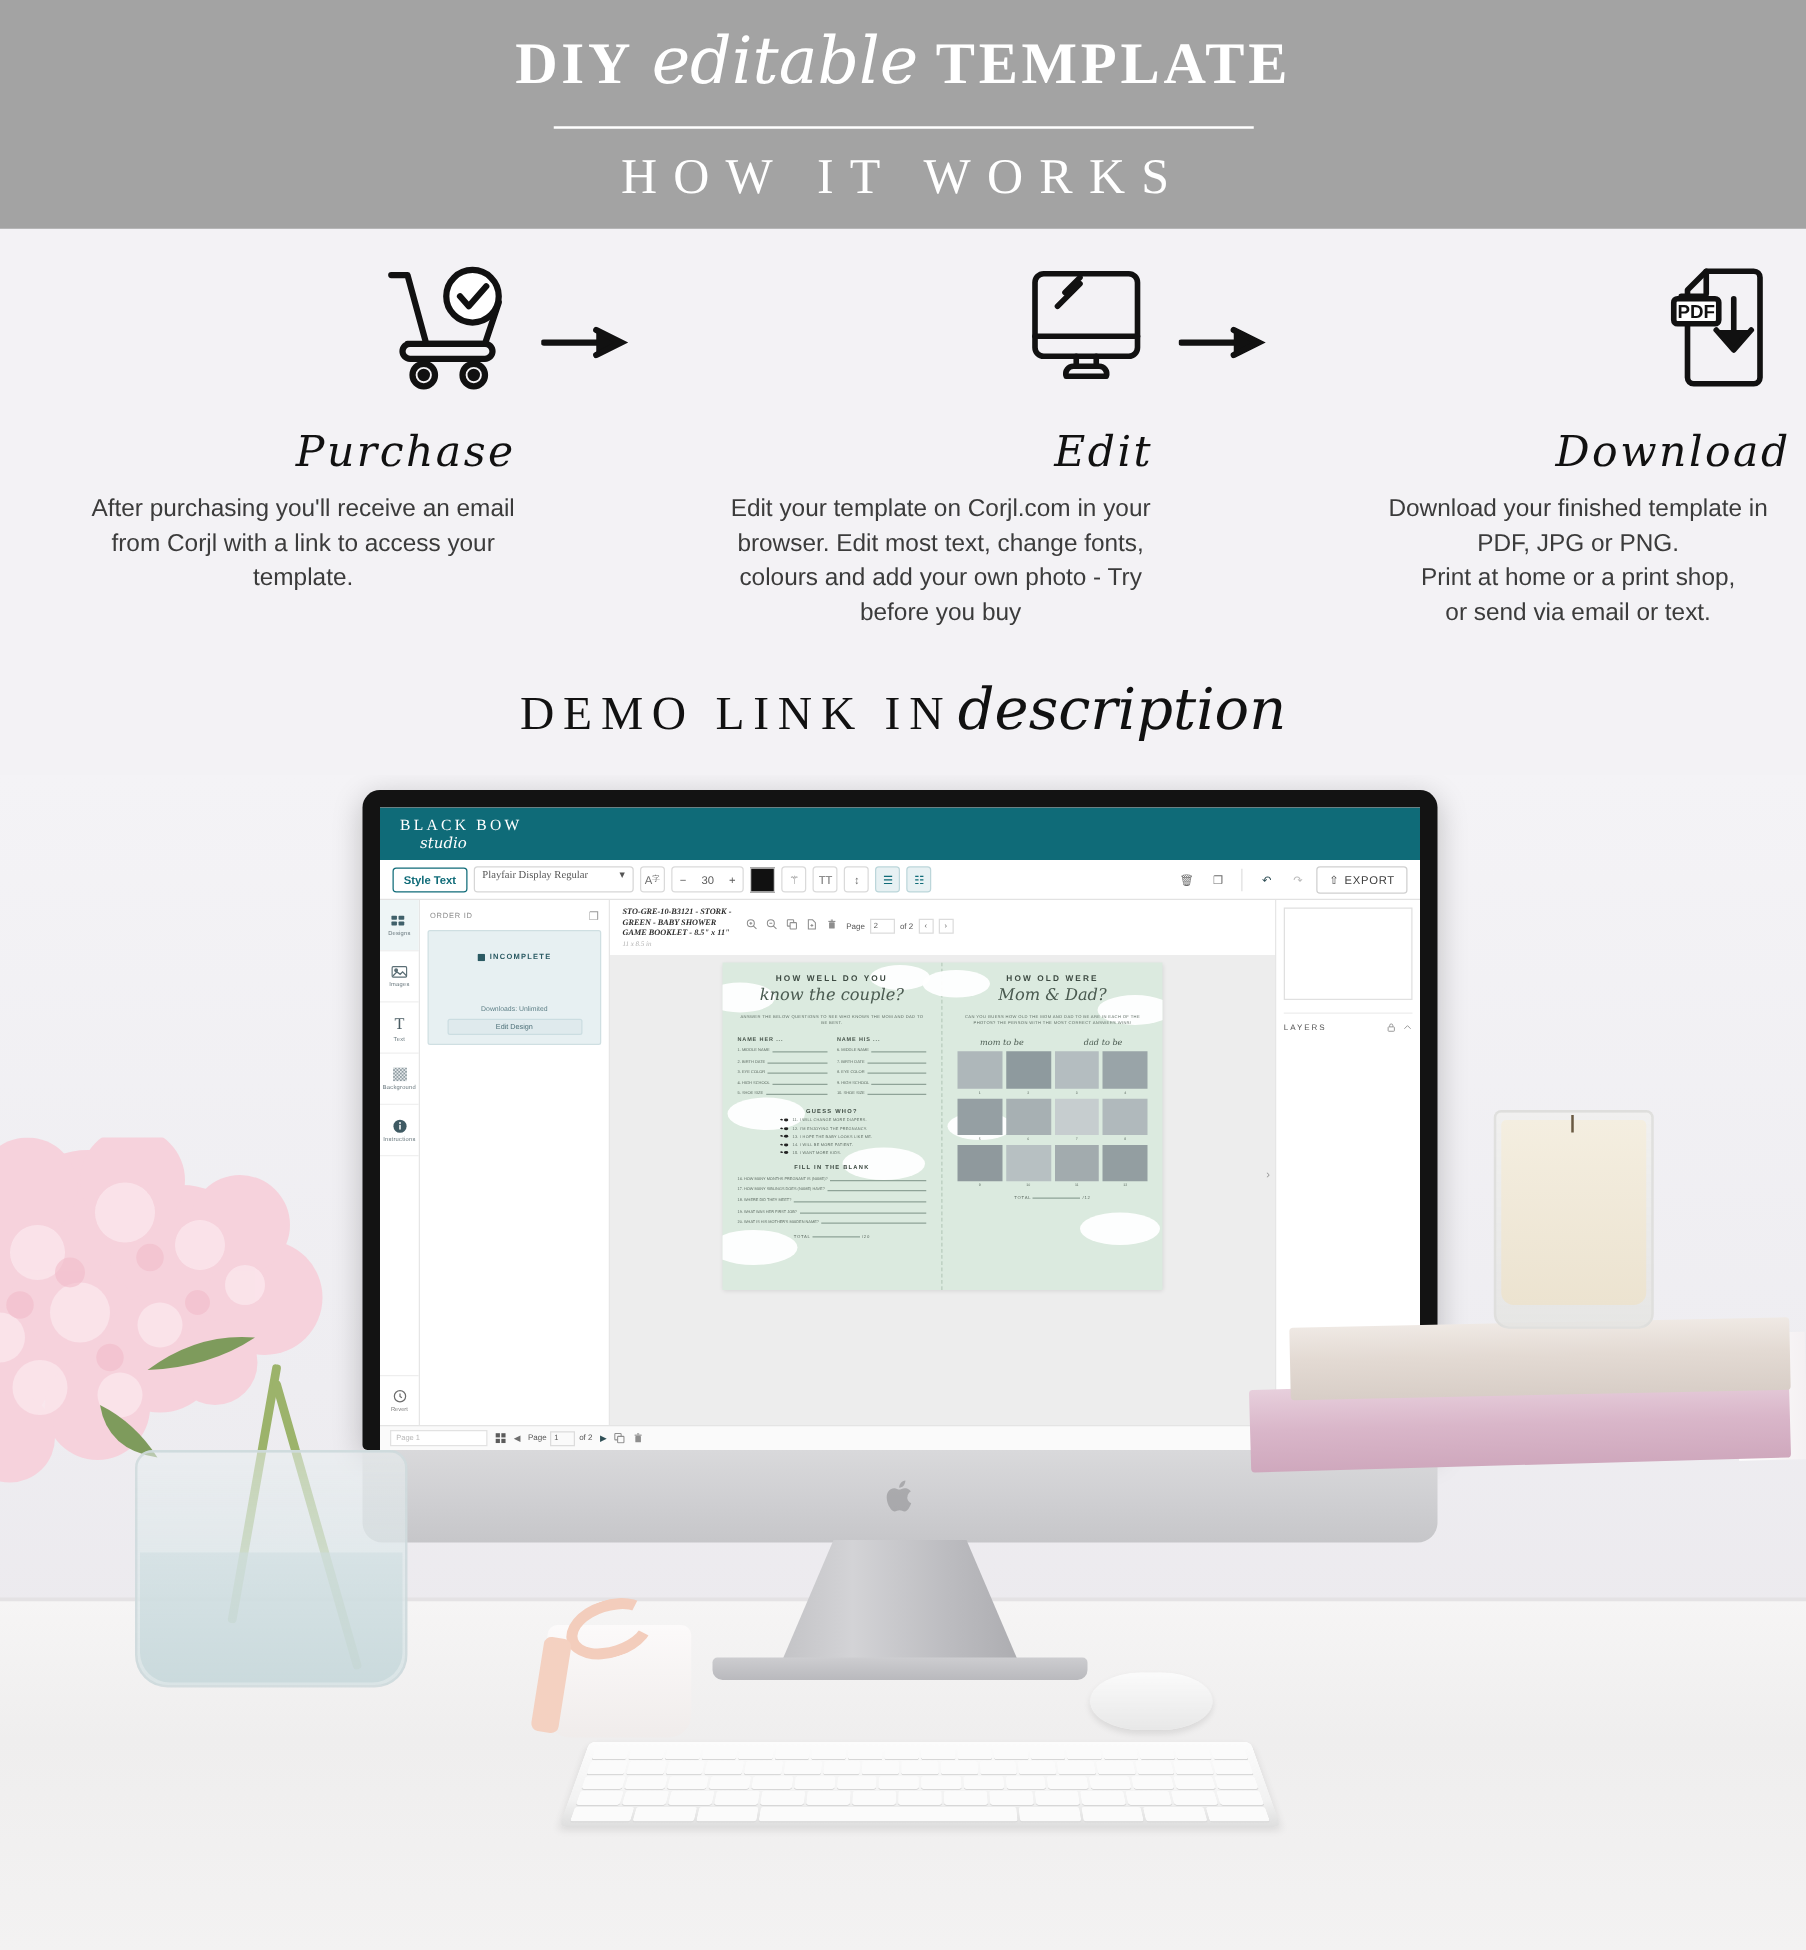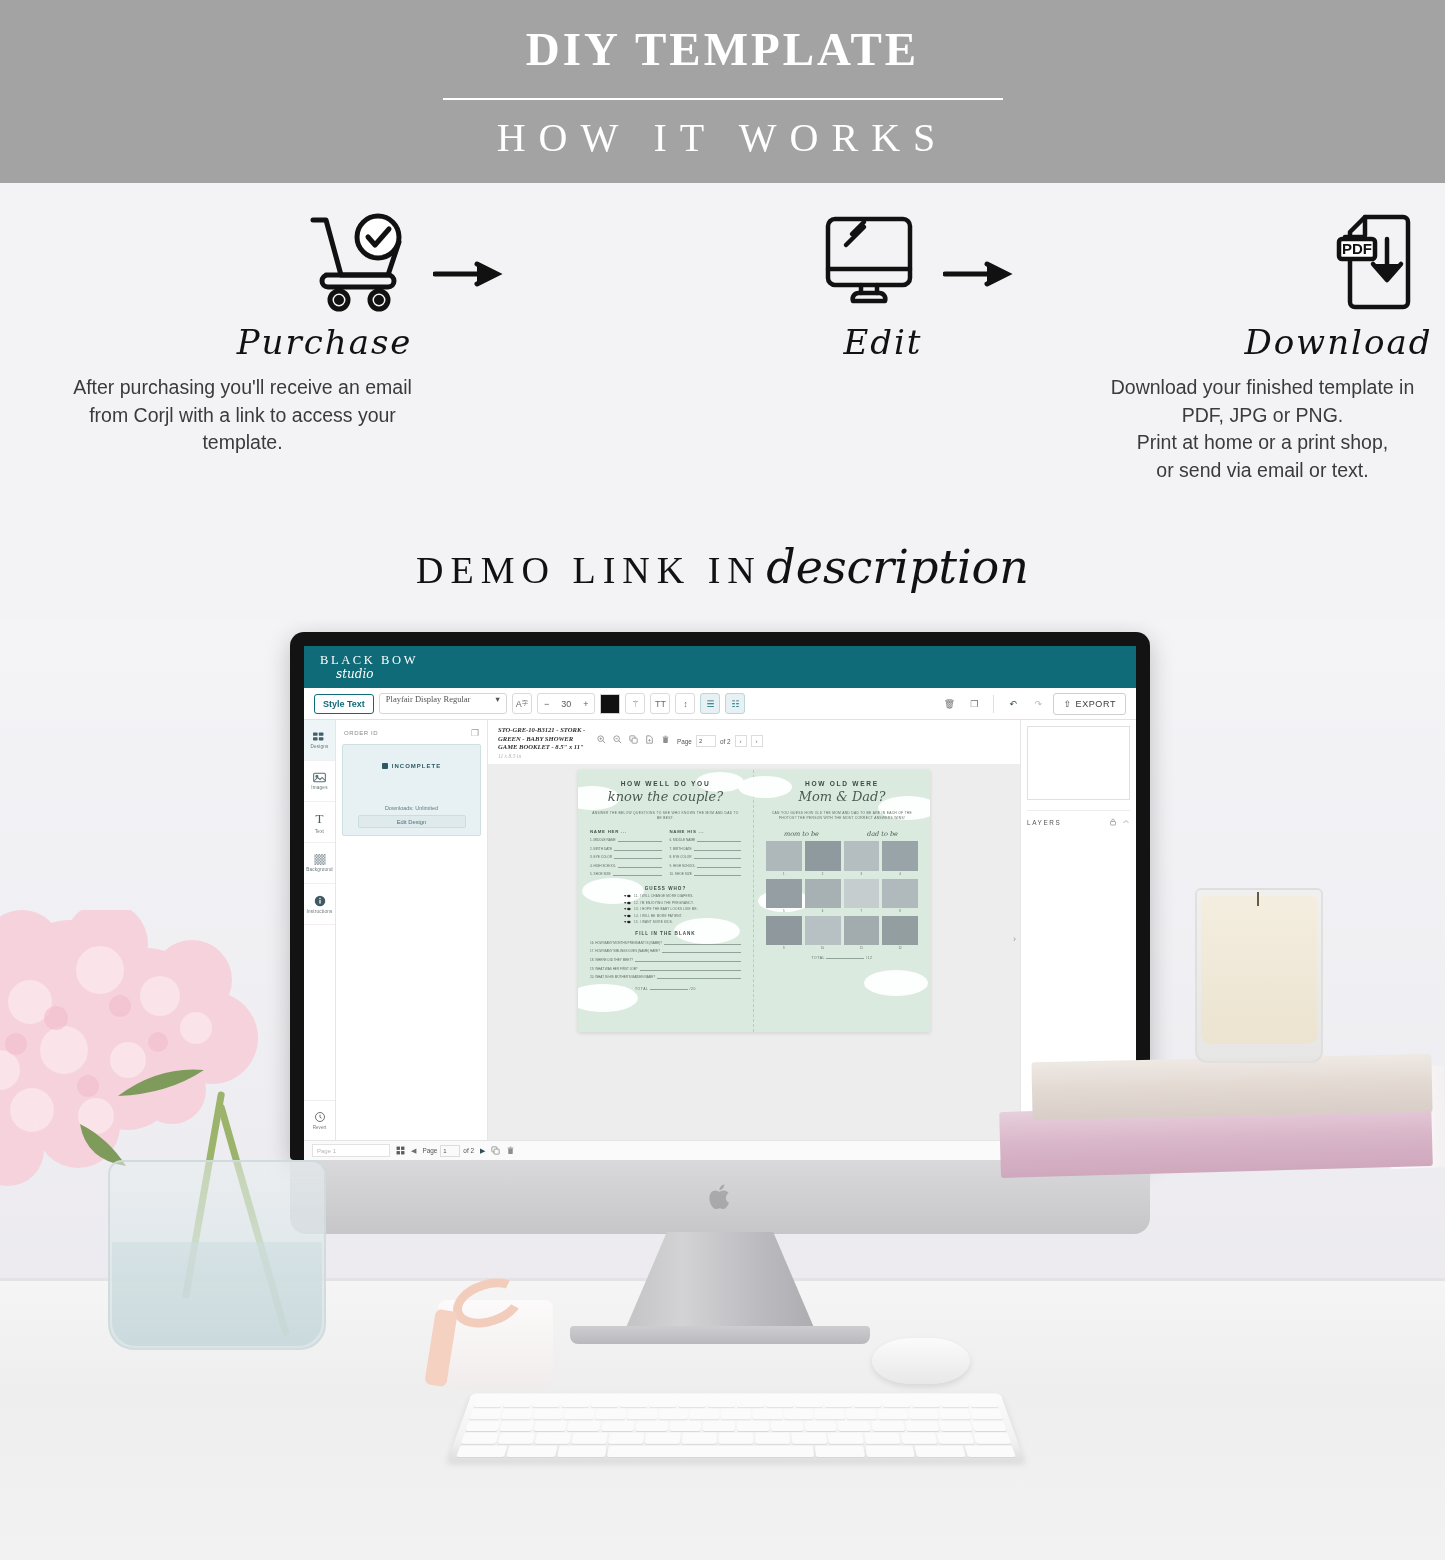--- a/index.html
+++ b/index.html
@@ -34,21 +34,21 @@
 
   
   .steps {
     position: absolute; left: 0; top: 183px; width: 1445px; height: 320px;
     display: flex; align-items: flex-start; justify-content: center;
   }
   .step { width: 400px; display: flex; flex-direction: column; align-items: flex-end; padding-top: 24px;}
   .step-icon { height: 110px; display:flex; align-items:center; justify-content:center; }
   .step-title {
     font-family: "DejaVu Serif", serif; font-style: italic; font-size: 34px;
-    color: #111; margin-top: 5px; letter-spacing: 2px;
+    color: #111; margin-top: 25px; letter-spacing: 2px;
   }
   .step-body {
     margin-top: 12px; font-size: 19.5px; line-height: 1.42;
     color: #3b3b3b; text-align: center; width: 340px;
   }
   .arrow-cell { width: 110px; display: flex; align-items: flex-start; justify-content: center; padding-top: 78px; }
 
   
   .demo {
     position: absolute; top: 540px; left: 0; width: 1445px;
@@ -293,20 +293,21 @@
     position:absolute; left:430px; top:690px; width:22px; height:76px;
     background:#f4d1c1; border-radius:6px; transform: rotate(9deg);
   }
 </style>
 </head>
 <body>
 
 <div class="banner">
   <div class="banner-line1">
     <span>DIY</span>
+    <span class="script">editable</span>
     <span>TEMPLATE</span>
   </div>
   <div class="banner-rule"></div>
   <div class="banner-line2">HOW IT WORKS</div>
 </div>
 
 <div class="steps">
 
   <div class="step">
     <div class="step-icon">
@@ -336,20 +337,21 @@
     <div class="step-icon">
       <svg width="108" height="100" viewBox="0 0 108 100" fill="none" stroke="#111" stroke-width="4.5" stroke-linecap="round" stroke-linejoin="round">
         <rect x="13" y="7" width="82" height="66" rx="7"></rect>
         <path d="M13 57 h82"></path>
         <path d="M37 22 l12 -12 M31 33 l18 -18"></path>
         <path d="M46 73 v8 M62 73 v8"></path>
         <path d="M38 89 h32 a6 6 0 0 0 -6 -8 h-20 a6 6 0 0 0 -6 8 z"></path>
       </svg>
     </div>
     <div class="step-title">Edit</div>
+    <div class="step-body">Edit your template on Corjl.com in your browser. Edit most text, change fonts, colours and add your own photo - Try before you buy</div>
   </div>
 
   <div class="arrow-cell">
     <svg width="70" height="26" viewBox="0 0 70 26" fill="none" stroke="#111" stroke-width="5" stroke-linecap="round">
       <path d="M2 13 h54"></path>
         <path d="M44 3 L64 13 L44 23" fill="#111" stroke="#111"></path>
     </svg>
   </div>
 
   <div class="step">

